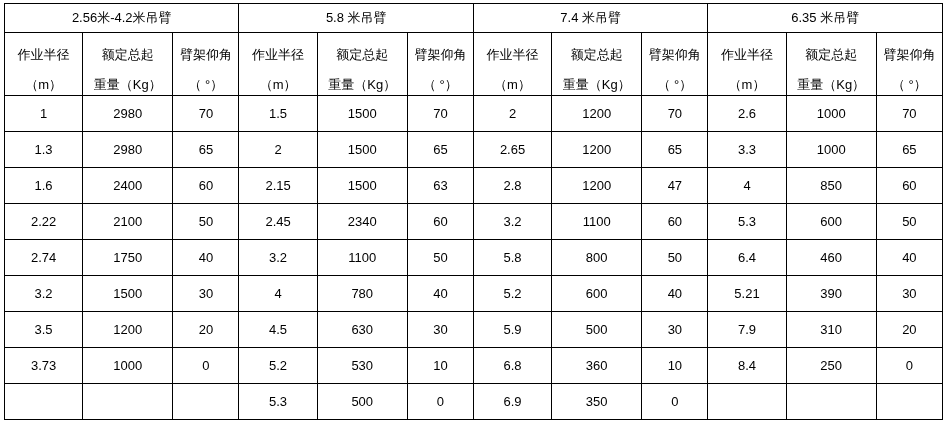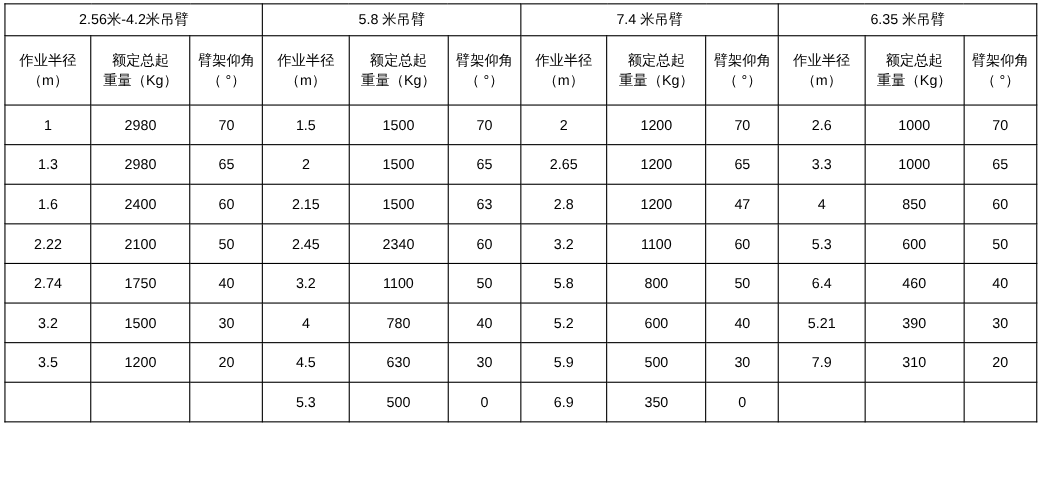--- a/index.html
+++ b/index.html
@@ -43,20 +43,21 @@
   }
   td.data-cell {
     height: 35px;
     font-size: 13px;
   }
   td.empty-cell {
     height: 35px;
   }
   .hdr-line {
     display: block;
+    margin-top: 12px;
   }
   col.c-radius { width: 78px; }
   col.c-weight { width: 90px; }
   col.c-angle  { width: 66px; }
 </style>
 </head>
 <body>
 
 <div class="sheet">
   <table class="lift-table">
@@ -227,20 +228,34 @@
         <td class="data-cell">630</td>
         <td class="data-cell">30</td>
         <td class="data-cell">5.9</td>
         <td class="data-cell">500</td>
         <td class="data-cell">30</td>
         <td class="data-cell">7.9</td>
         <td class="data-cell">310</td>
         <td class="data-cell">20</td>
       </tr>
       <tr>
+        <td class="data-cell">3.73</td>
+        <td class="data-cell">1000</td>
+        <td class="data-cell">0</td>
+        <td class="data-cell">5.2</td>
+        <td class="data-cell">530</td>
+        <td class="data-cell">10</td>
+        <td class="data-cell">6.8</td>
+        <td class="data-cell">360</td>
+        <td class="data-cell">10</td>
+        <td class="data-cell">8.4</td>
+        <td class="data-cell">250</td>
+        <td class="data-cell">0</td>
+      </tr>
+      <tr>
         <td class="empty-cell"></td>
         <td class="empty-cell"></td>
         <td class="empty-cell"></td>
         <td class="data-cell">5.3</td>
         <td class="data-cell">500</td>
         <td class="data-cell">0</td>
         <td class="data-cell">6.9</td>
         <td class="data-cell">350</td>
         <td class="data-cell">0</td>
         <td class="empty-cell"></td>

